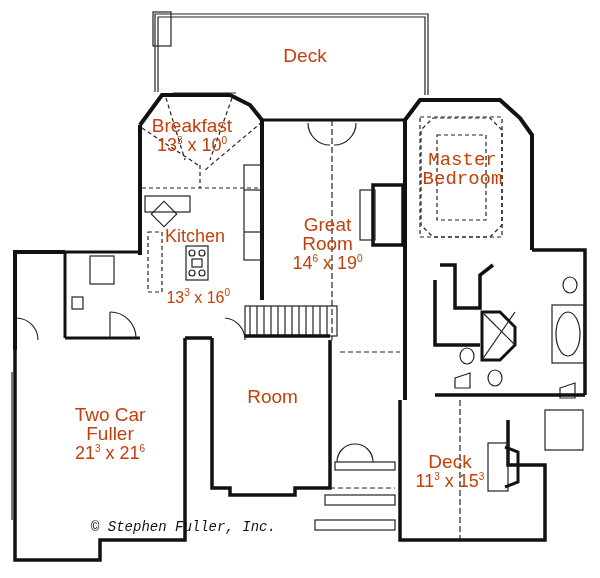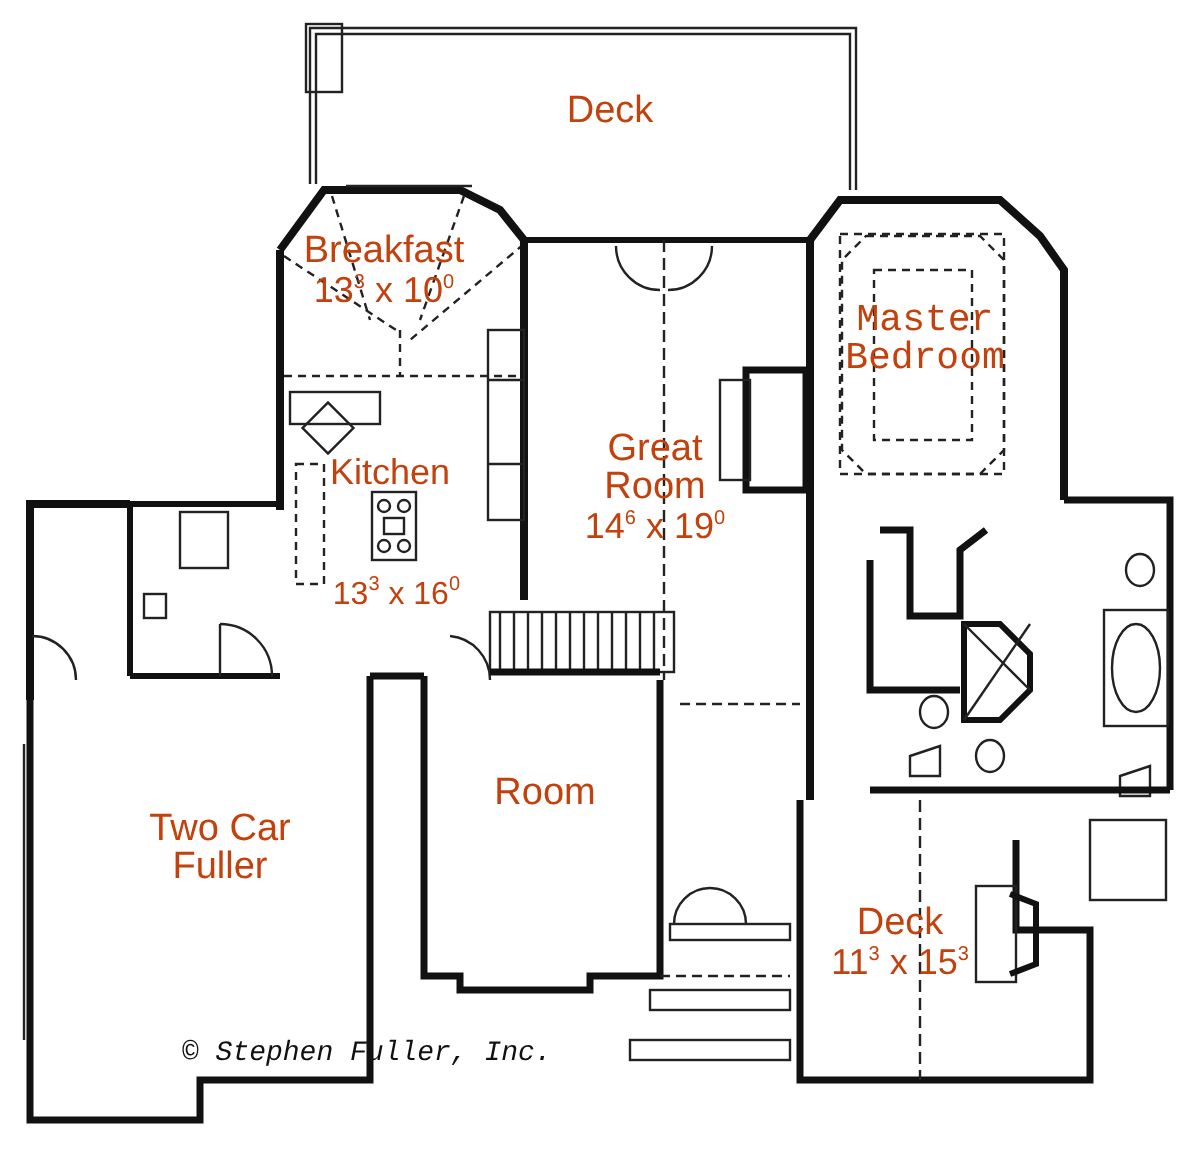--- a/index.html
+++ b/index.html
@@ -172,20 +172,21 @@
   <span class="name">Bedroom</span>
 </div>
 
 <div class="label" style="left:225px; top:387px; width:95px;">
   <span class="name">Room</span>
 </div>
 
 <div class="label" style="left:55px; top:405px; width:110px;">
   <span class="name">Two Car</span>
   <span class="name">Fuller</span>
+  <span class="dim"><span>21</span><sup>3</sup><span> x </span><span>21</span><sup>6</sup></span>
 </div>
 
 <div class="label" style="left:405px; top:452px; width:90px;">
   <span class="name">Deck</span>
   <span class="dim"><span>11</span><sup>3</sup><span> x </span><span>15</span><sup>3</sup></span>
 </div>
 
 <div class="copyright">© Stephen Fuller, Inc.</div>
 
 </body></html>

